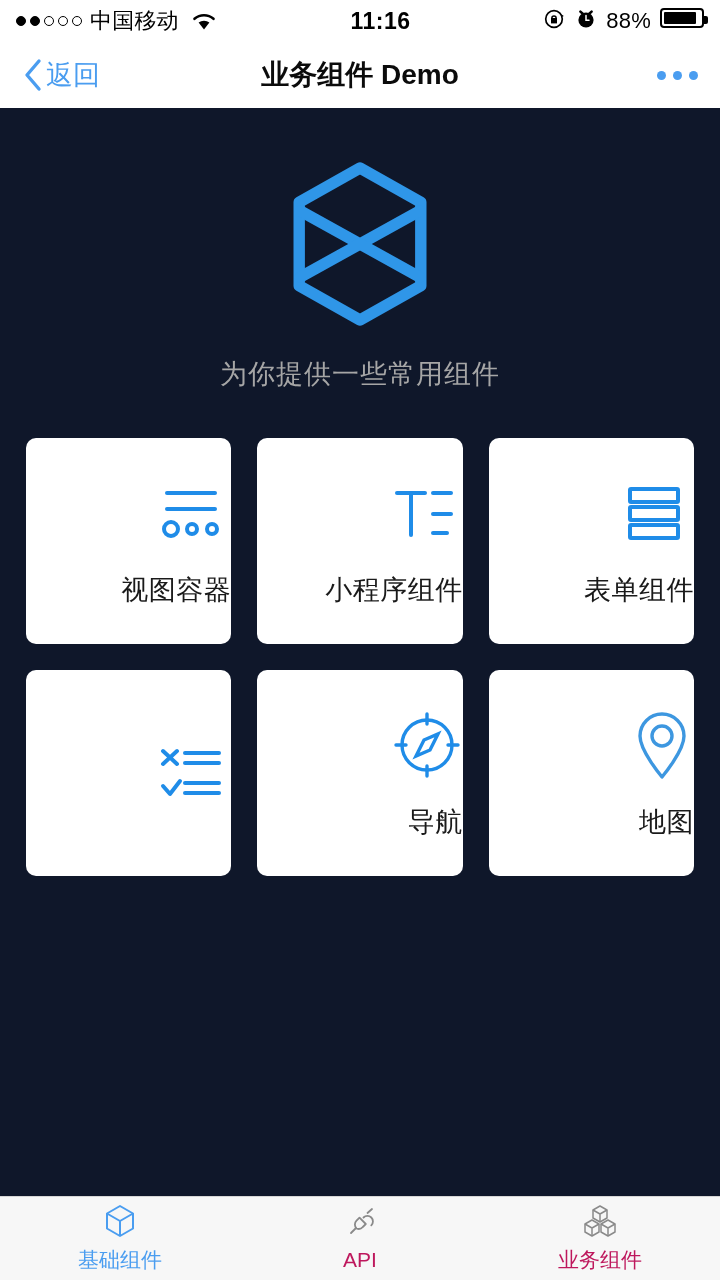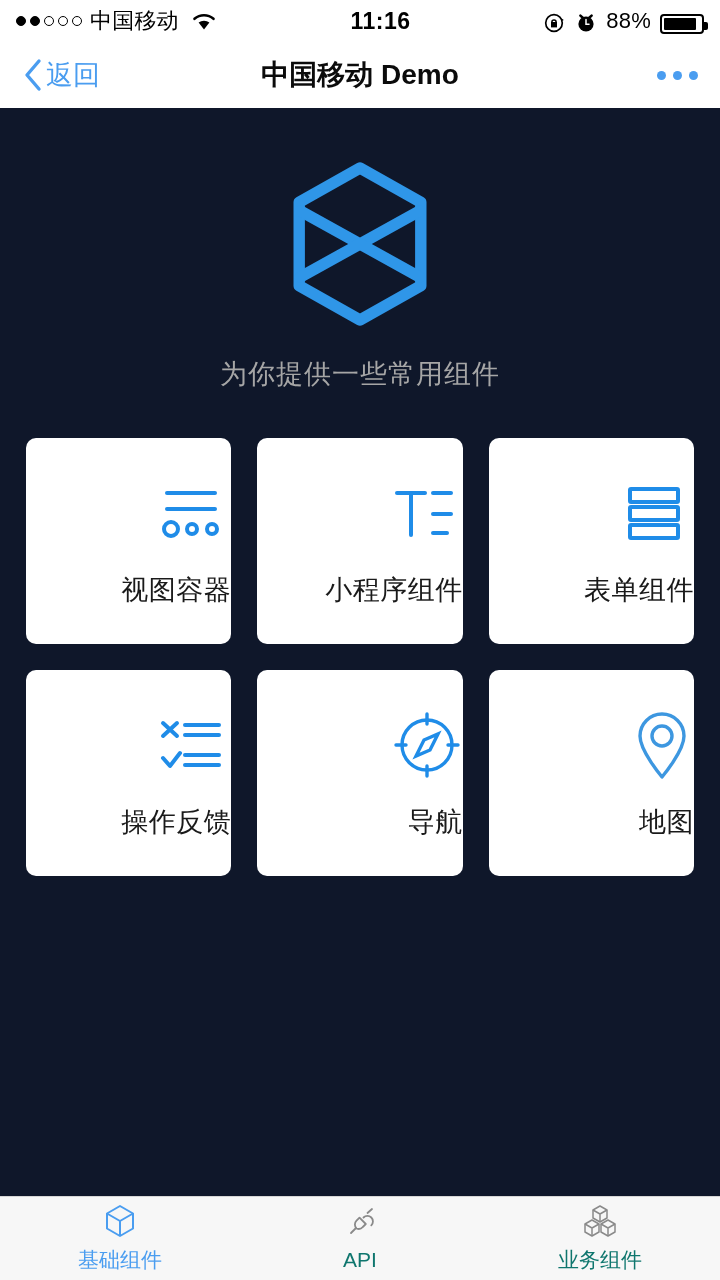--- a/index.html
+++ b/index.html
@@ -17,21 +17,21 @@
     display: flex; align-items: center; padding: 0 16px;
     font-size: 22px; color: #000; letter-spacing: .2px;
   }
   .sb-left { display: flex; align-items: center; gap: 8px; }
   .dots { display: flex; align-items: center; gap: 4px; }
   .dot { width: 10px; height: 10px; border-radius: 50%; border: 1.6px solid #000; }
   .dot.filled { background: #000; }
   .carrier { font-size: 22px; font-weight: 500; }
   .wifi { margin-left: 4px; display: block; }
   .sb-center { flex: 1; text-align: center; font-size: 23px; font-weight: 600; letter-spacing: .5px; }
-  .sb-right { display: flex; align-items: flex-end; gap: 9px; }
+  .sb-right { display: flex; align-items: flex-start; gap: 9px; }
   .battery-pct { font-size: 22px; font-weight: 500; }
   .battery {
     width: 44px; height: 20px; border: 2px solid #000; border-radius: 4px;
     position: relative; padding: 2px;
   }
   .battery::after {
     content: ""; position: absolute; right: -6px; top: 6px;
     width: 4px; height: 8px; background: #000; border-radius: 0 2px 2px 0;
   }
   .battery-fill { height: 100%; background: #000; border-radius: 1px; }
@@ -70,21 +70,21 @@
   .card-label { margin-top: 20px; font-size: 27px; color: #1a1a1a; letter-spacing: .5px; }
 
   
   .tabbar {
     height: 84px; flex: none; background: #f7f7f7;
     border-top: 1px solid #d6d6d6;
     display: flex; align-items: center;
   }
   .tab { flex: 1; display: flex; flex-direction: column; align-items: center; gap: 8px; cursor: pointer; }
   .tab-icon { height: 34px; display: flex; align-items: center; justify-content: center; }
-  .tab-label { font-size: 21px; color: #0f766e; }
+  .tab-label { font-size: 21px; color: #be185d; }
   .tab.active .tab-label { color: #4a9df0; }
 </style>
 </head>
 <body>
 
 <div class="phone">
 
   <div class="statusbar">
     <div class="sb-left">
       <div class="dots">
@@ -120,21 +120,21 @@
     </div>
   </div>
 
   <div class="navbar">
     <div class="nav-back">
       <svg width="22" height="36" viewBox="0 0 22 36">
         <path d="M17 4 L5 18 L17 32" stroke="#4a9df0" stroke-width="3.4" fill="none" stroke-linecap="round" stroke-linejoin="round"></path>
       </svg>
       <span class="nav-back-label">返回</span>
     </div>
-    <div class="nav-title">中国移动 Demo</div>
+    <div class="nav-title">业务组件 Demo</div>
     <div class="nav-more">
       <i></i>
         <i></i>
         <i></i>
     </div>
   </div>
 
   <div class="content">
 
     <div class="hero">
@@ -199,21 +199,20 @@
             <g stroke="#1f8ce8" stroke-width="4" fill="none" stroke-linecap="round" stroke-linejoin="round">
               <path d="M12 10 L26 23 M26 10 L12 23"></path>
               <path d="M34 12 H68"></path>
               <path d="M34 22 H68"></path>
               <path d="M12 45 L19 53 L29 40"></path>
               <path d="M34 42 H68"></path>
               <path d="M34 52 H68"></path>
             </g>
           </svg>
         </div>
-        <div class="card-label">操作反馈</div>
       </div>
 
       <div class="card">
         <div class="card-icon">
           <svg width="72" height="72" viewBox="0 0 72 72">
             <g stroke="#1f8ce8" stroke-width="3.4" fill="none" stroke-linecap="round">
               <circle cx="36" cy="36" r="25"></circle>
               <path d="M36 5 V15 M36 57 V67 M5 36 H15 M57 36 H67"></path>
               <path d="M47 25 L39 41 L25 47 L33 31 Z"></path>
             </g>

